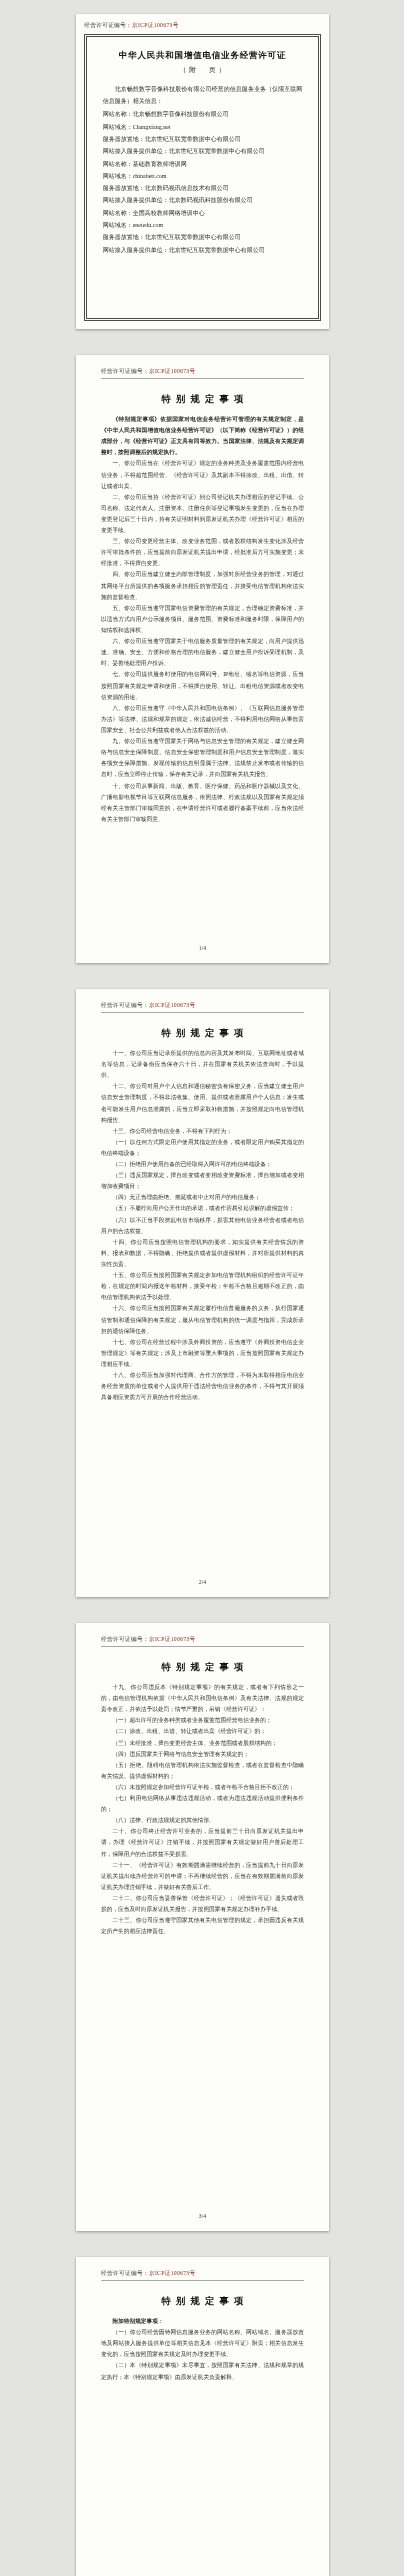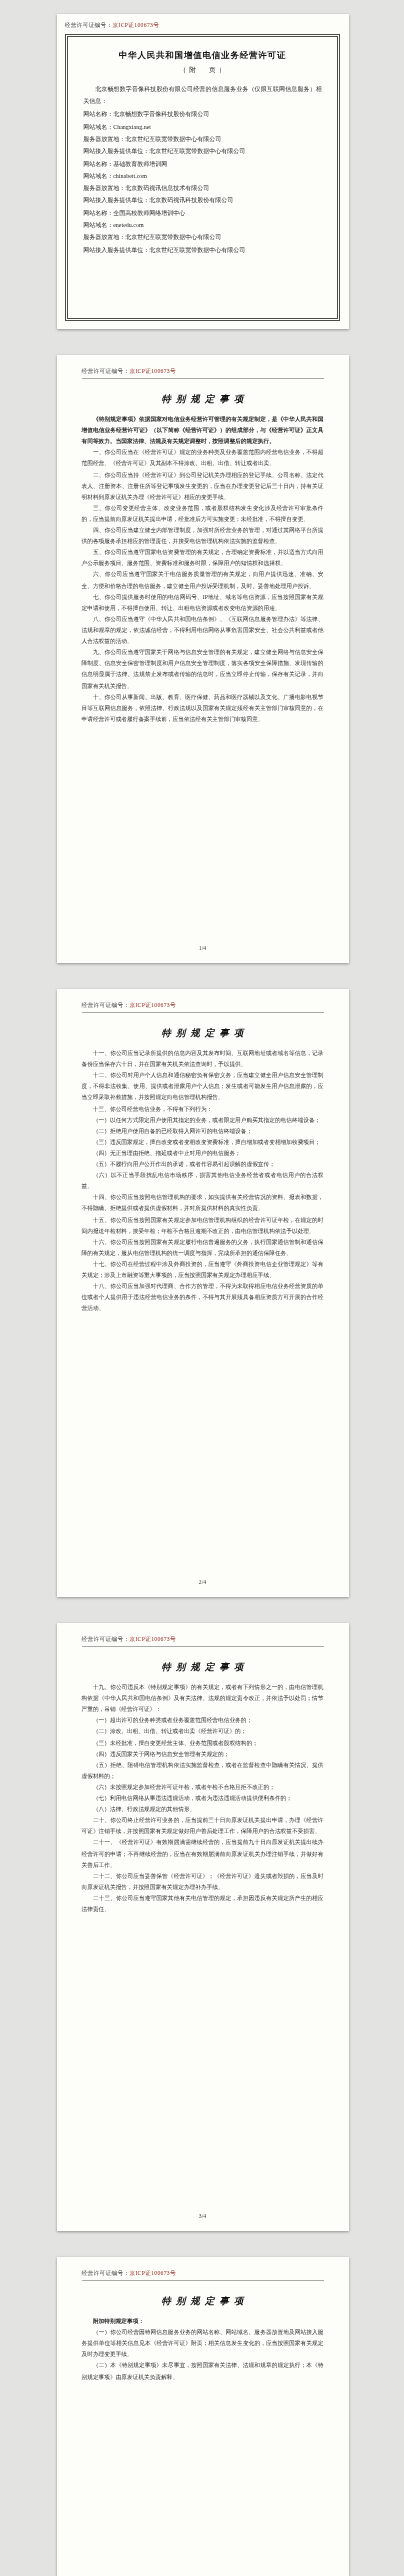--- a/index.html
+++ b/index.html
@@ -3,21 +3,21 @@
 <meta charset="utf-8">
 <style>
   html, body {
     margin: 0;
     padding: 0;
     background: #e3e3e1;
     width: 405px;
     font-family: "Liberation Serif", "DejaVu Serif", serif;
   }
   .page {
-    width: 292px;
+    width: 253px;
     margin: 0 auto;
     background: #fdfdfa;
     box-shadow: 0 0.5px 2.6px rgba(0,0,0,0.35), 0 0 0.5px rgba(0,0,0,0.4);
     position: relative;
     box-sizing: border-box;
   }
   .page-license {
     height: 315px;
     margin-top: 14.4px;
     padding: 7.2px 8.2px 8.2px;
@@ -87,21 +87,20 @@
 
   
   .prov-title {
     text-align: center;
     font-size: 9.3px;
     font-weight: bold;
     letter-spacing: 5.2px;
     text-indent: 5.2px;
     margin: 13.4px 0 8.2px;
     color: #141414;
-    font-style: italic;
   }
   .para {
     font-size: 5.7px;
     line-height: 1.95;
     text-align: justify;
     text-indent: 2em;
     margin: 0;
     color: #2b2b2b;
   }
   .para.bold { font-weight: bold; }

